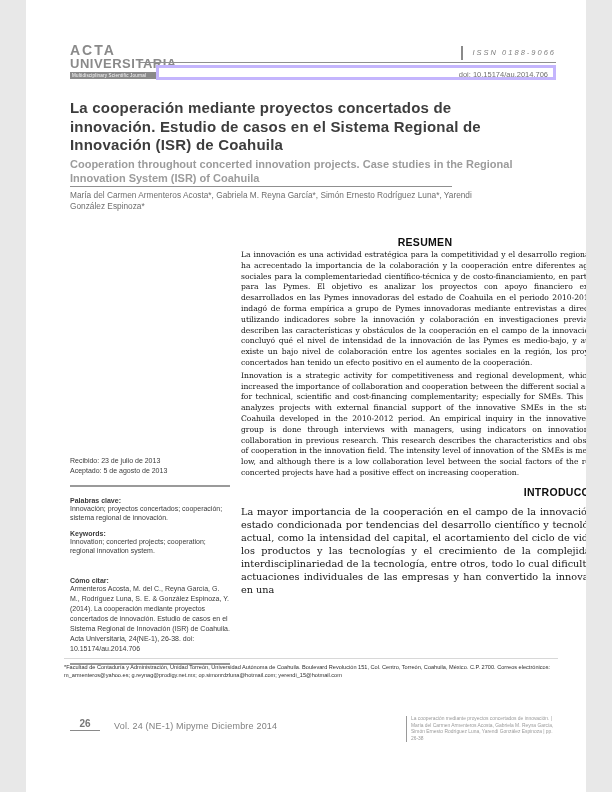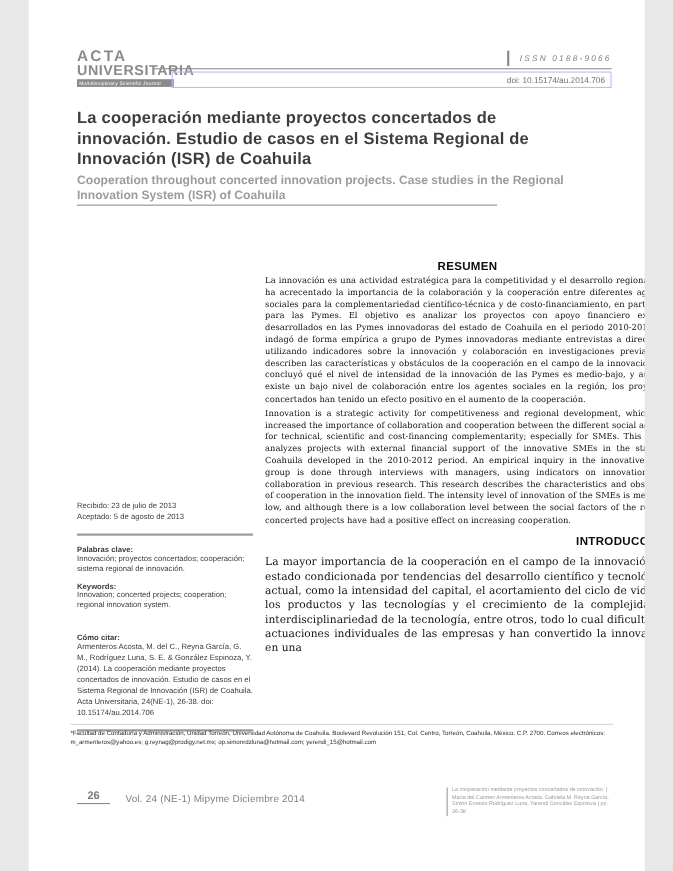--- a/index.html
+++ b/index.html
@@ -12,21 +12,21 @@
   
   .logo { position:absolute; left:44px; top:44px; width:128px; color:#8a8a8a; }
   .logo .l1 { font-size:14px; font-weight:bold; letter-spacing:2px; line-height:13px; }
   .logo .l2 { font-size:13px; font-weight:bold; letter-spacing:0.5px; line-height:13px; }
   .logo .tag { margin-top:2px; background:#8a8a8a; color:#ffffff; font-size:4.5px;
                padding:1px 2px; width:88px; letter-spacing:0.2px; }
   .issn { position:absolute; right:30px; top:46px; font-size:7.5px; font-style:italic;
           letter-spacing:2px; color:#7e7e7e; border-left:2px solid #8a8a8a; padding-left:10px; height:14px; line-height:14px;}
   .hdr-line { position:absolute; left:113px; right:30px; top:62px; border-top:1.5px solid #8f8f8f; }
   .doi-box { position:absolute; left:130px; right:30px; top:65px; height:15px;
-             border:1px solid #c4b5fd; text-align:right; font-size:7.5px; color:#6f6f6f;
+             border:3px solid #c4b5fd; text-align:right; font-size:7.5px; color:#6f6f6f;
              line-height:13px; padding-right:5px; }
   
   .title { position:absolute; left:44px; top:99px; width:450px; font-size:15px; font-weight:bold;
            color:#3d3d3d; line-height:18.5px; letter-spacing:0.2px; }
   .subtitle { position:absolute; left:44px; top:158px; width:470px; font-size:11px; font-weight:bold;
               color:#9c9c9c; line-height:13.5px; }
   .authors-rule { position:absolute; left:44px; top:186px; width:382px; border-top:1px solid #8f8f8f; }
   .authors { position:absolute; left:44px; top:190px; width:430px; font-size:8.3px; color:#6e6e6e;
              line-height:10.5px; }
   
@@ -70,20 +70,21 @@
   </div>
   <div class="issn">ISSN 0188-9066</div>
   <div class="hdr-line"></div>
   <div class="doi-box">
     <span>doi: 10.15174/au.2014.706</span>
   </div>
 
   <div class="title">La cooperación mediante proyectos concertados de innovación. Estudio de casos en el Sistema Regional de Innovación (ISR) de Coahuila</div>
   <div class="subtitle">Cooperation throughout concerted innovation projects. Case studies in the Regional Innovation System (ISR) of Coahuila</div>
   <div class="authors-rule"></div>
+  <div class="authors">María del Carmen Armenteros Acosta*, Gabriela M. Reyna García*, Simón Ernesto Rodríguez Luna*, Yarendi González Espinoza*</div>
 
   <div class="sidebar">
     <div class="dates">
       <div>Recibido: 23 de julio de 2013</div>
       <div>Aceptado: 5 de agosto de 2013</div>
     </div>
     <div class="side-rule"></div>
     <div class="side-label">Palabras clave:</div>
     <div class="side-text">Innovación; proyectos concertados; cooperación; sistema regional de innovación.</div>
     <div class="side-label">Keywords:</div>

